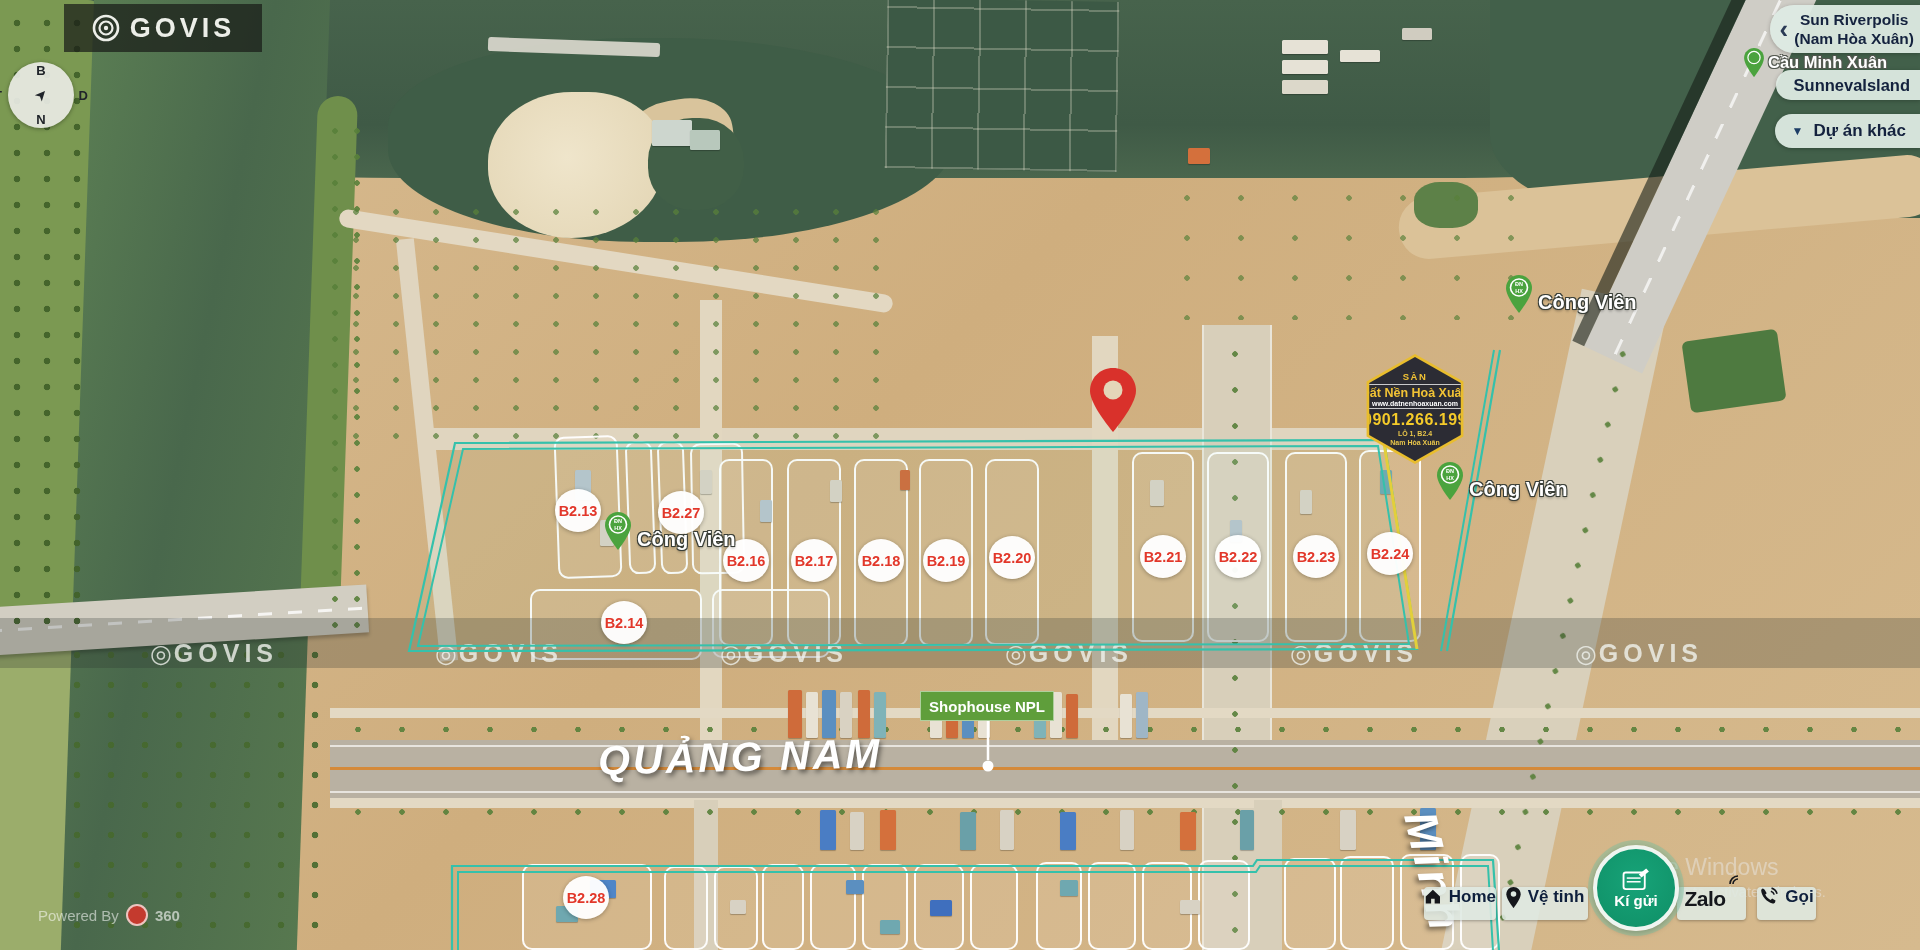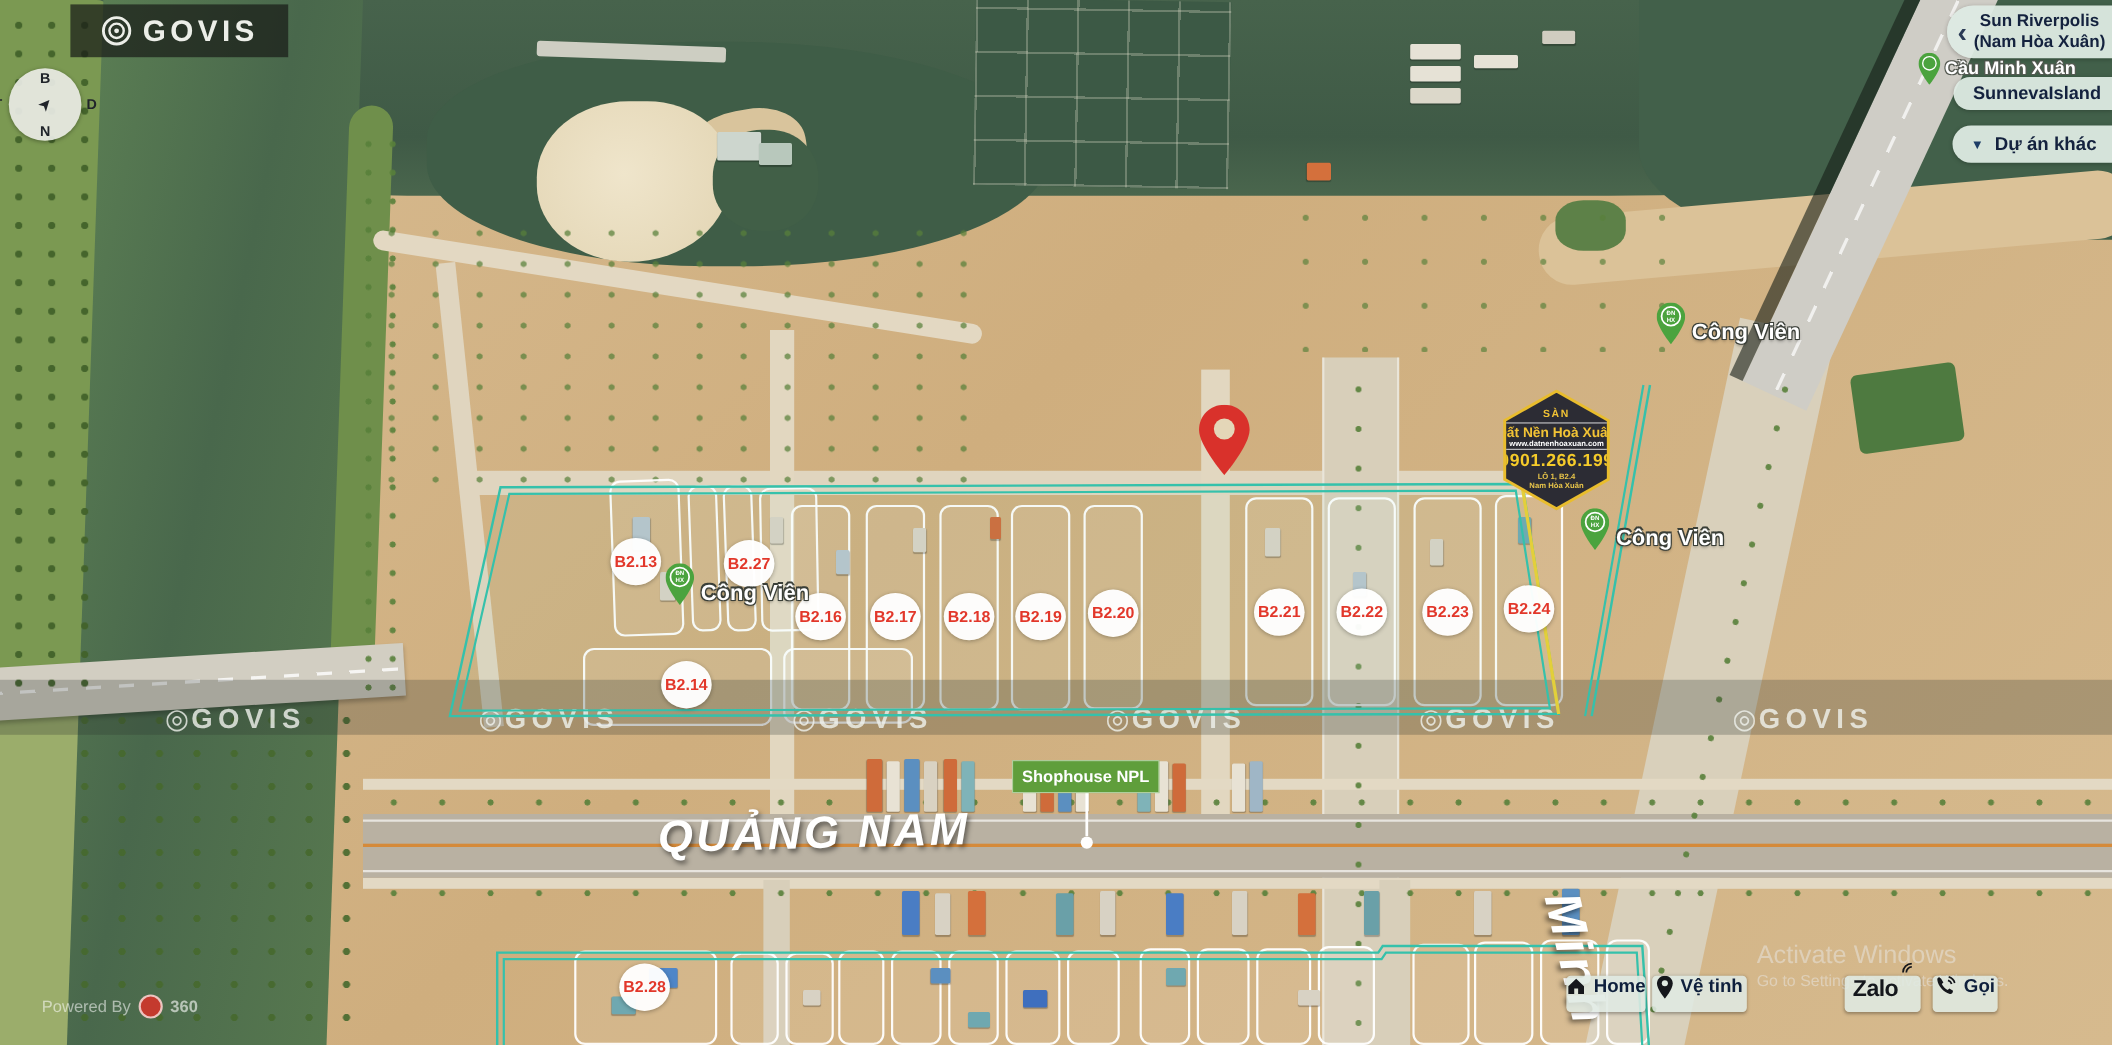--- a/index.html
+++ b/index.html
@@ -427,20 +427,29 @@
     </svg>
     <span>Home</span>
   </div>
   <div class="btn btn-sat">
     <svg width="15" height="21" viewBox="0 0 26 38">
       <path d="M13 0C5.8 0 0 5.8 0 13c0 9 13 25 13 25s13-16 13-25C26 5.8 20.2 0 13 0z" fill="#15171c"></path>
       <circle cx="13" cy="12.5" r="5" fill="#dfe9e2"></circle>
     </svg>
     <span>Vệ tinh</span>
   </div>
+  <div class="abs cta">
+    <svg width="28" height="24" viewBox="0 0 30 26">
+      <rect x="1.5" y="6" width="23" height="18" rx="2.5" fill="none" stroke="#ffffff" stroke-width="2"></rect>
+      <line x1="5" y1="12" x2="20" y2="12" stroke="#ffffff" stroke-width="1.6"></line>
+      <line x1="5" y1="16" x2="20" y2="16" stroke="#ffffff" stroke-width="1.6"></line>
+      <path d="M18,8 L26,1.5 L29,5 L21,11.5 Z" fill="#ffffff"></path>
+    </svg>
+    <span class="cta-label">Kí gửi</span>
+  </div>
   <div class="btn btn-zalo">
     <span class="zalo-word">Zalo</span>
     <svg width="10" height="10" viewBox="0 0 10 10" style="margin-left:-4px;margin-top:-12px">
       <path d="M1,9 A8,8 0 0 1 9,1" fill="none" stroke="#15171c" stroke-width="1.6"></path>
       <path d="M4,9 A5,5 0 0 1 9,4" fill="none" stroke="#15171c" stroke-width="1.6"></path>
     </svg>
   </div>
   <div class="btn btn-call">
     <svg width="19" height="19" viewBox="0 0 20 20">
       <path d="M4.2,1.5 C3,1.6 2.2,2.6 2.3,3.9 C2.9,9.6 7.8,15.6 14.3,17.4 C15.6,17.7 16.7,17.1 17,15.9 L17.4,14.3 L13.8,12.2 L12.3,13.7 C10,12.7 7.6,10.3 6.6,8 L8.1,6.5 L6,2.9 Z" fill="#15171c"></path>

